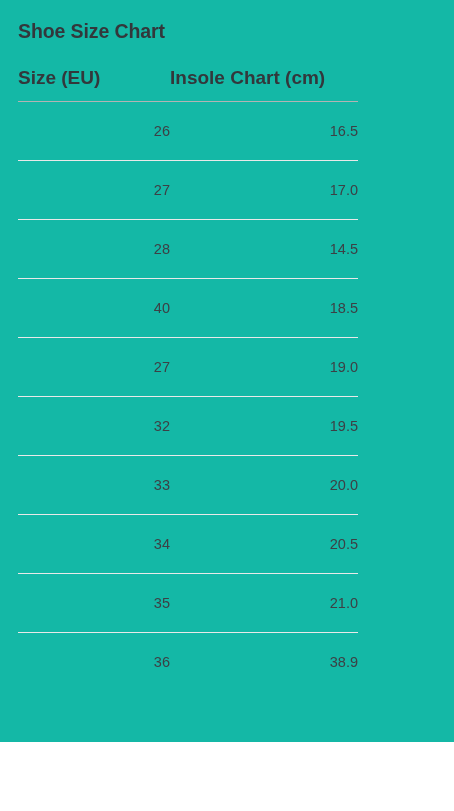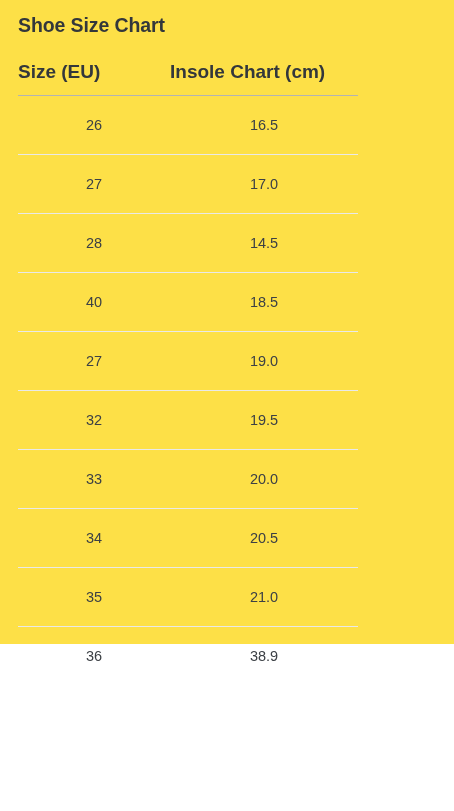--- a/index.html
+++ b/index.html
@@ -10,24 +10,24 @@
   body {
     width: 454px;
     height: 811px;
     overflow: hidden;
     font-family: "Liberation Sans", sans-serif;
     -webkit-font-smoothing: antialiased;
   }
   .page {
     position: relative;
     width: 454px;
-    height: 644px;
-    background: #fde047;
+    height: 742px;
+    background: #14b8a6;
     box-sizing: border-box;
-    padding: 2px 18px;
+    padding: 8px 18px;
   }
   .page-title {
     margin: 0;
     padding-top: 11px;
     font-size: 19.5px;
     font-weight: bold;
     line-height: 24px;
     color: #33373b;
     letter-spacing: -0.1px;
   }
@@ -43,21 +43,21 @@
   .size-table thead th {
     text-align: left;
     font-size: 19px;
     font-weight: bold;
     color: #33373b;
     padding: 0 0 12px 0;
     border-bottom: 1px solid #b3b3b3;
     white-space: nowrap;
   }
   .size-table tbody td {
-    text-align: center;
+    text-align: right;
     font-size: 14.5px;
     font-weight: normal;
     color: #3c4045;
     height: 58px;
     padding: 0;
     border-bottom: 1px solid #e9e9e9;
     vertical-align: middle;
     white-space: nowrap;
   }
   .size-table tbody tr:last-child td {

